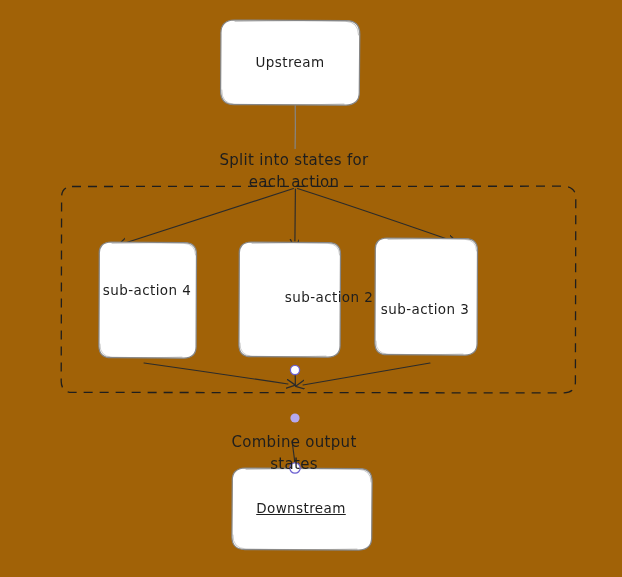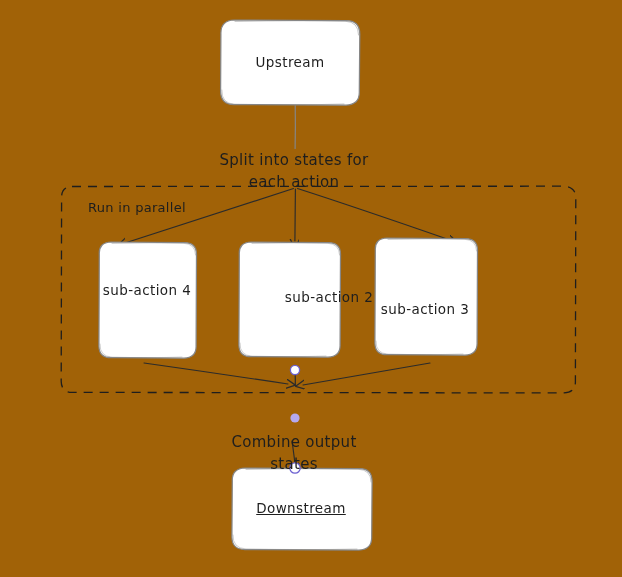--- a/index.html
+++ b/index.html
@@ -131,21 +131,20 @@
     </g>
 
     <circle cx="295" cy="468" r="5.2" fill="#ffffff" stroke="#6b5fd0" stroke-width="1.3"></circle>
   </svg>
 
   <div class="node-label" style="left:290px; top:62px;">Upstream</div>
 
   <div class="edge-label" style="left:294px; top:150px;">Split into states for
 each action</div>
 
-  <div class="group-label" style="left:88px; top:200px;">Run in parallel</div>
 
   <div class="node-label" style="left:147px; top:290px;">sub-action 4</div>
 
   <div class="node-label" style="left:289px; top:297px;margin-left:40px;">sub-action 2</div>
 
   <div class="node-label" style="left:425px; top:295px;margin-top:14px;">sub-action 3</div>
 
   <div class="edge-label" style="left:294px; top:402px;margin-top:30px;">Combine output
 states</div>
 

